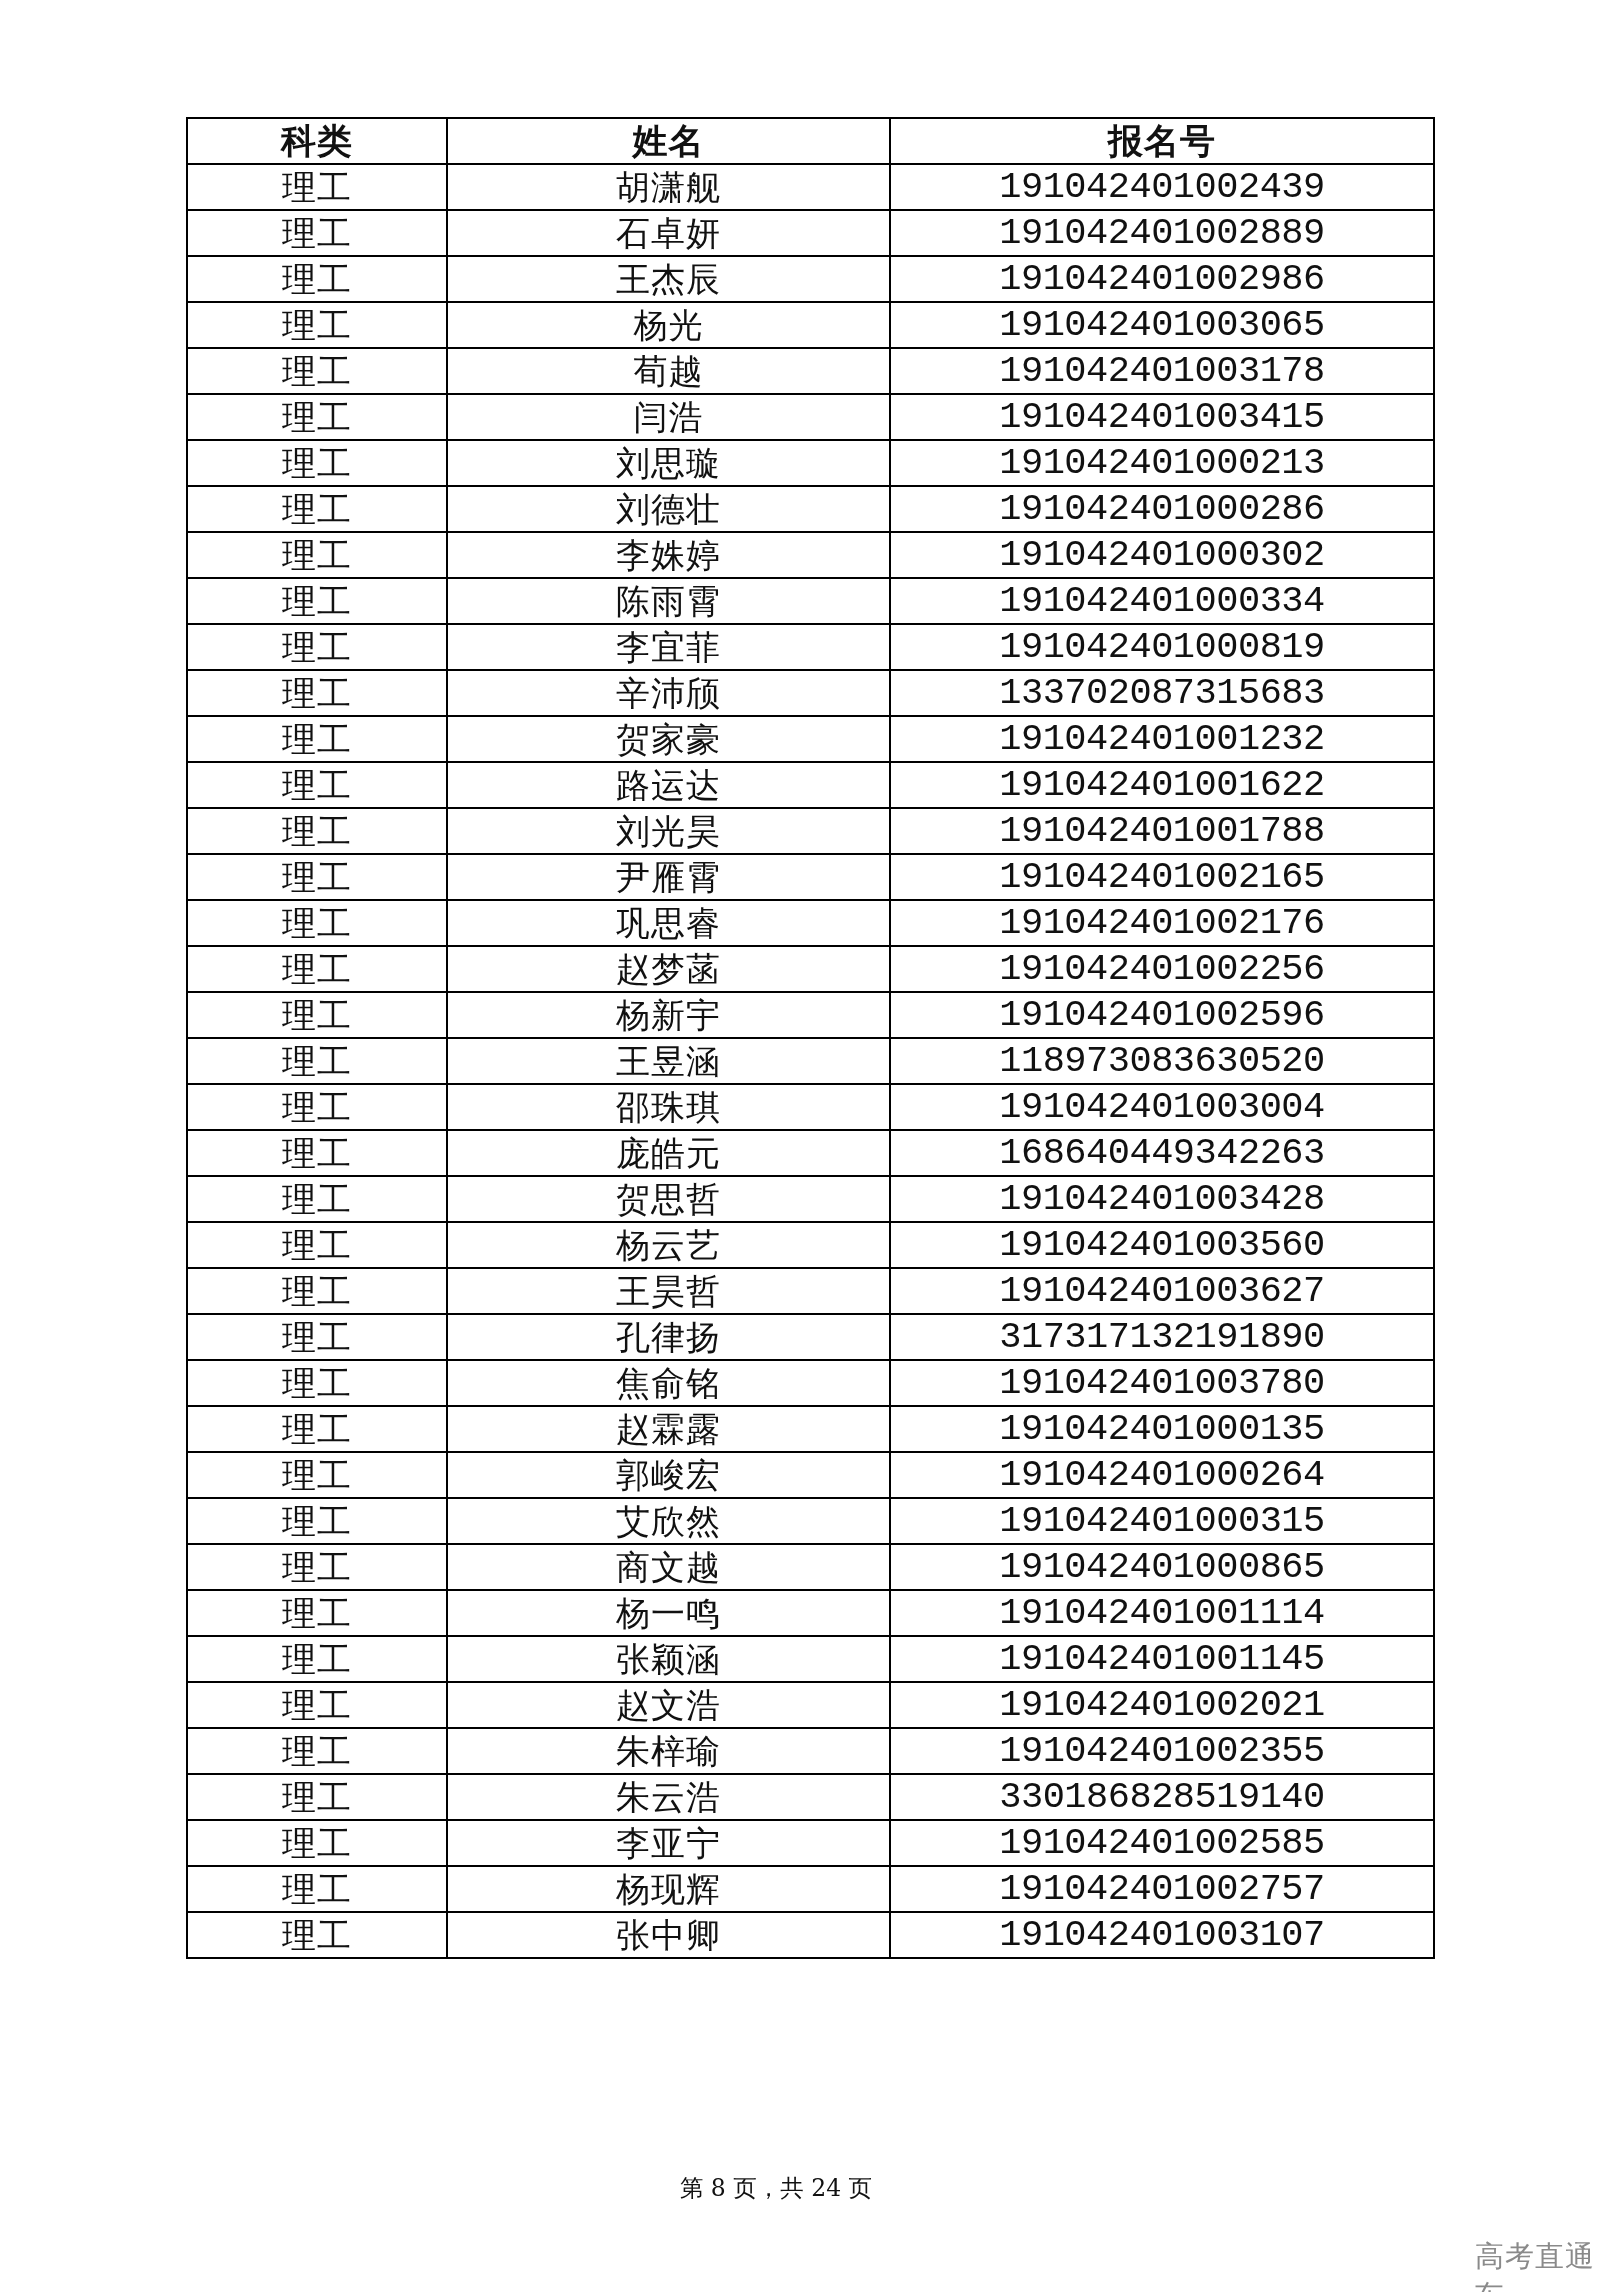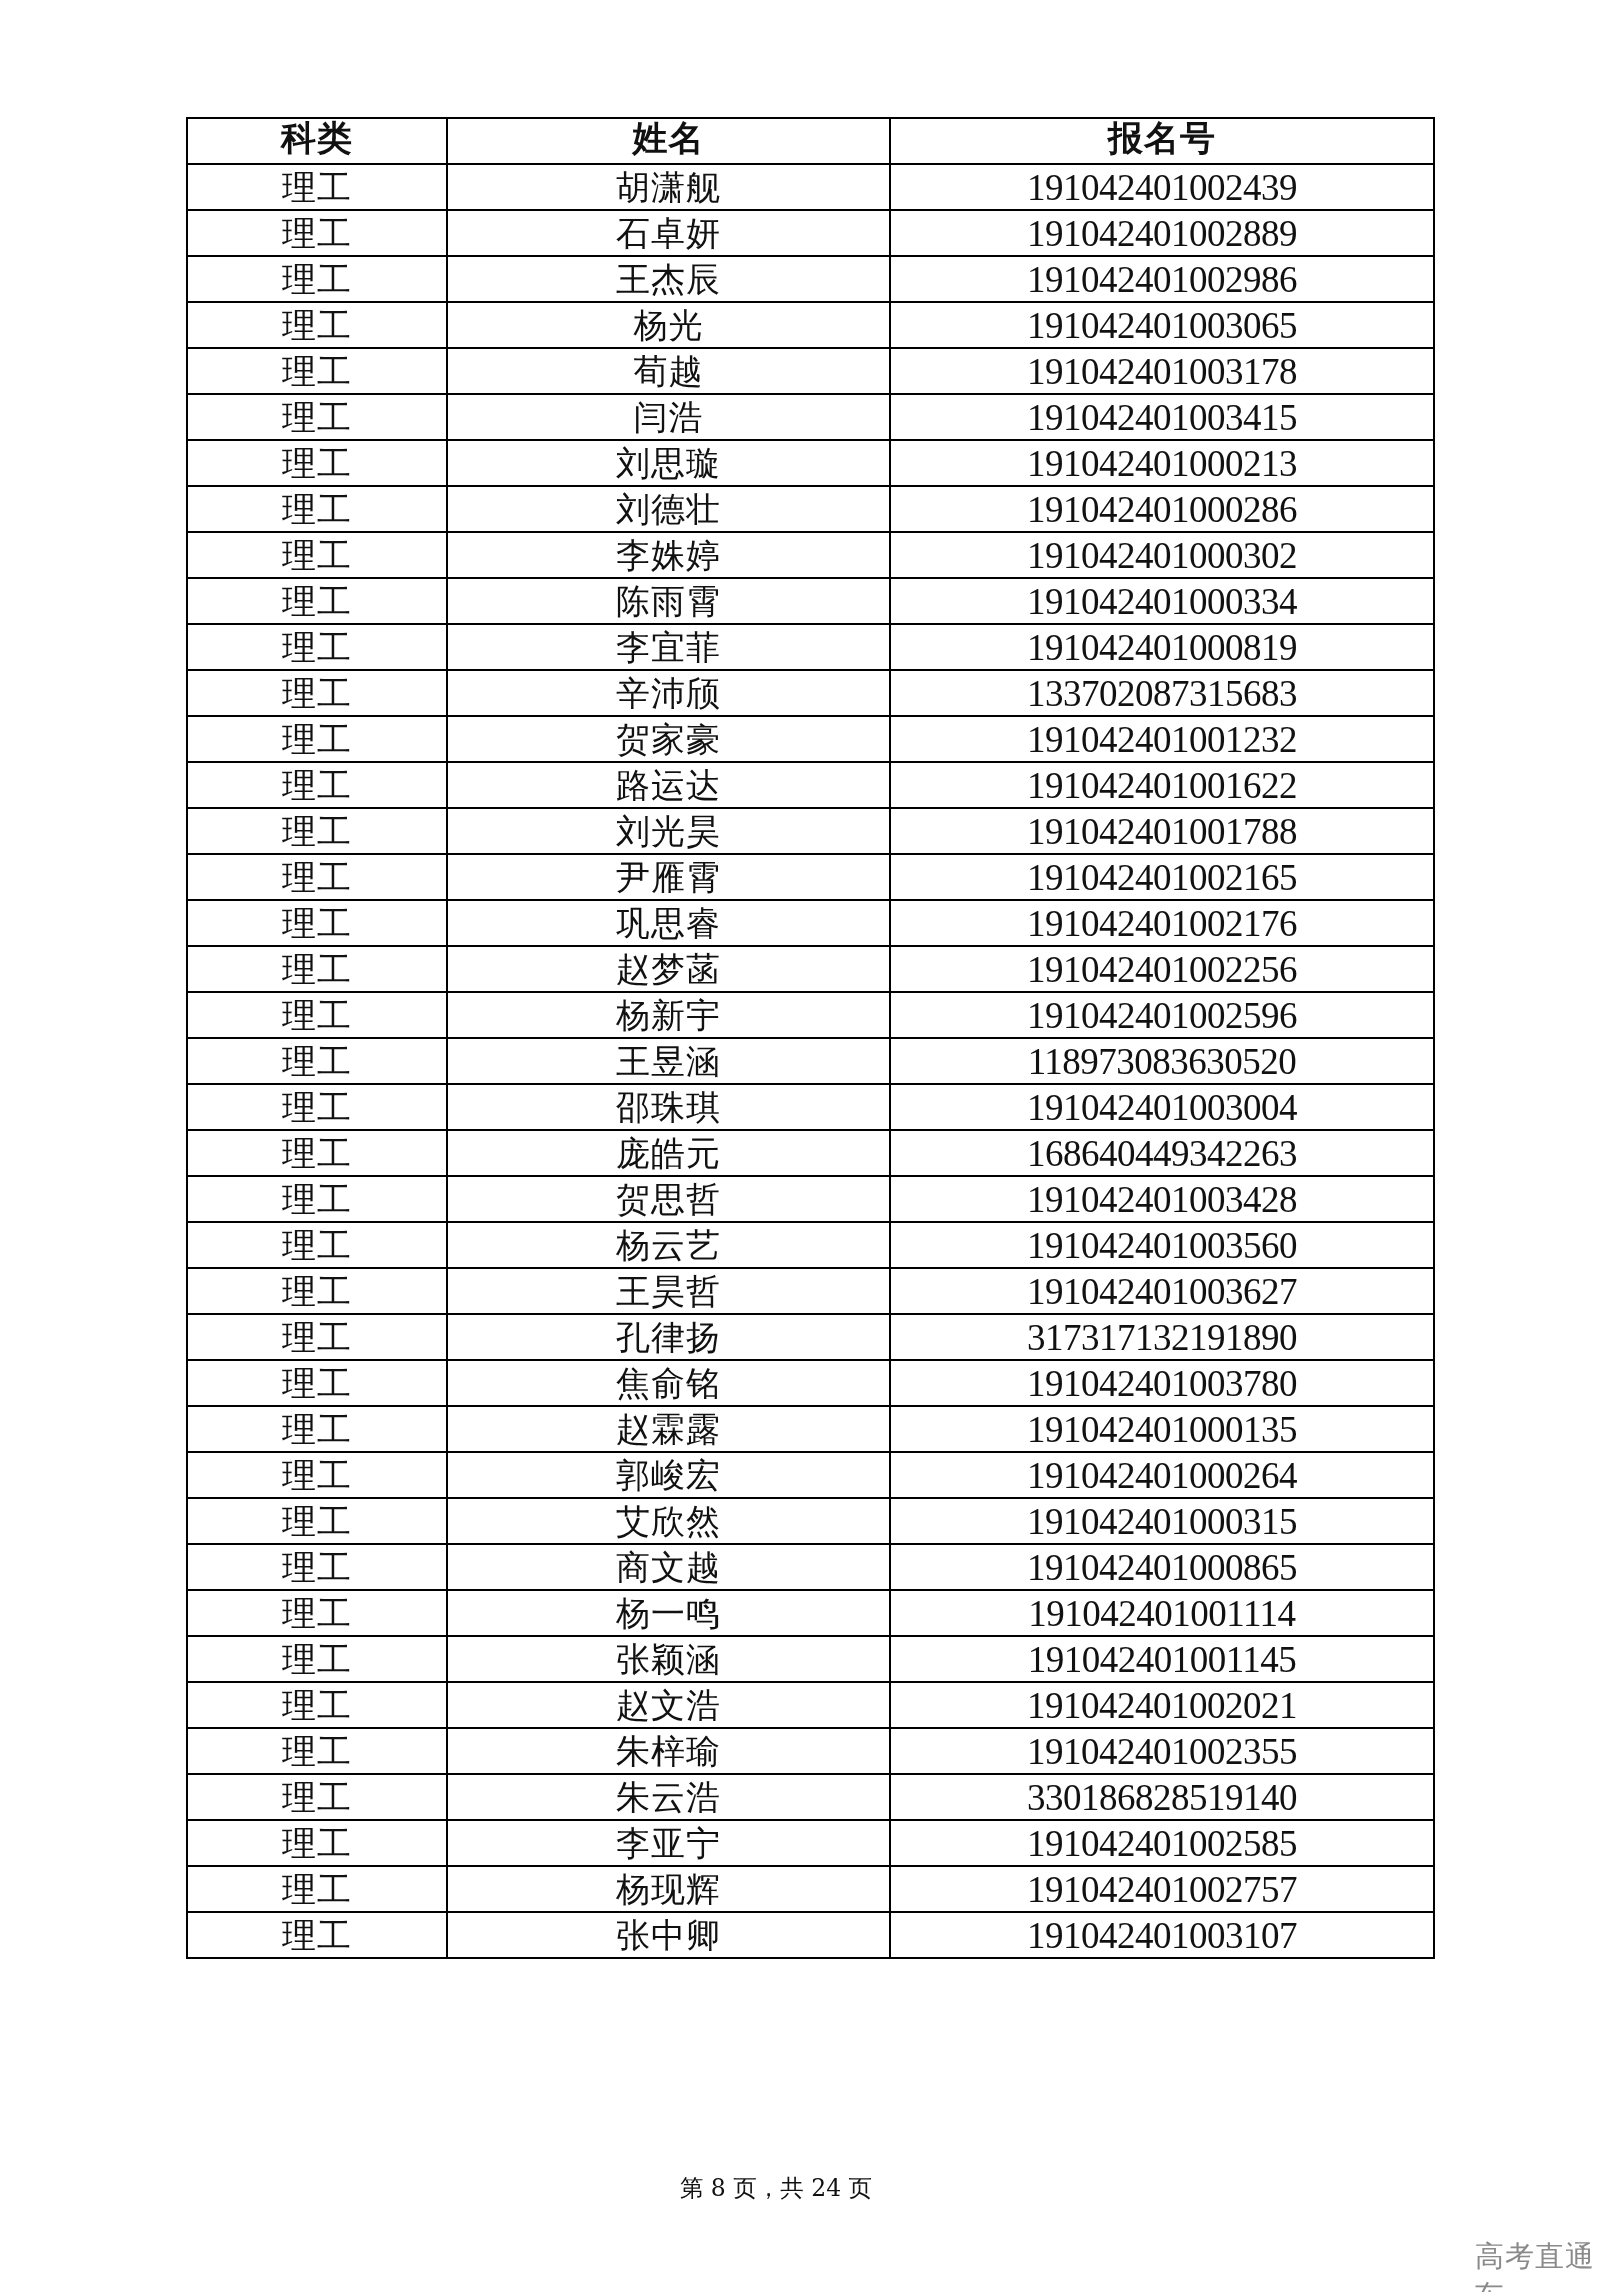--- a/index.html
+++ b/index.html
@@ -40,33 +40,33 @@
       padding: 0;
       text-align: center;
       vertical-align: middle;
       font-size: 35px;
       line-height: 43px;
       font-weight: normal;
       white-space: nowrap;
       overflow: hidden;
     }
     table.roster th {
-      font-family: Liberation Mono, monospace;
+      font-family: Liberation Serif, serif;
       font-size: 35px;
       font-weight: bold;
       letter-spacing: 1px;
     }
     table.roster td.subject,
     table.roster td.name {
       font-family: "DejaVu Serif", serif;
       font-size: 34px;
       letter-spacing: 1px;
     }
     table.roster td.regno {
-      font-family: Liberation Serif, serif;
+      font-family: Liberation Mono, monospace;
       font-size: 37px;
       letter-spacing: -0.5px;
     }
     .footer {
       position: absolute;
       top: 2172px;
       left: 0;
       width: 1621px;
       text-align: center;
       font-family: "DejaVu Serif", serif;

